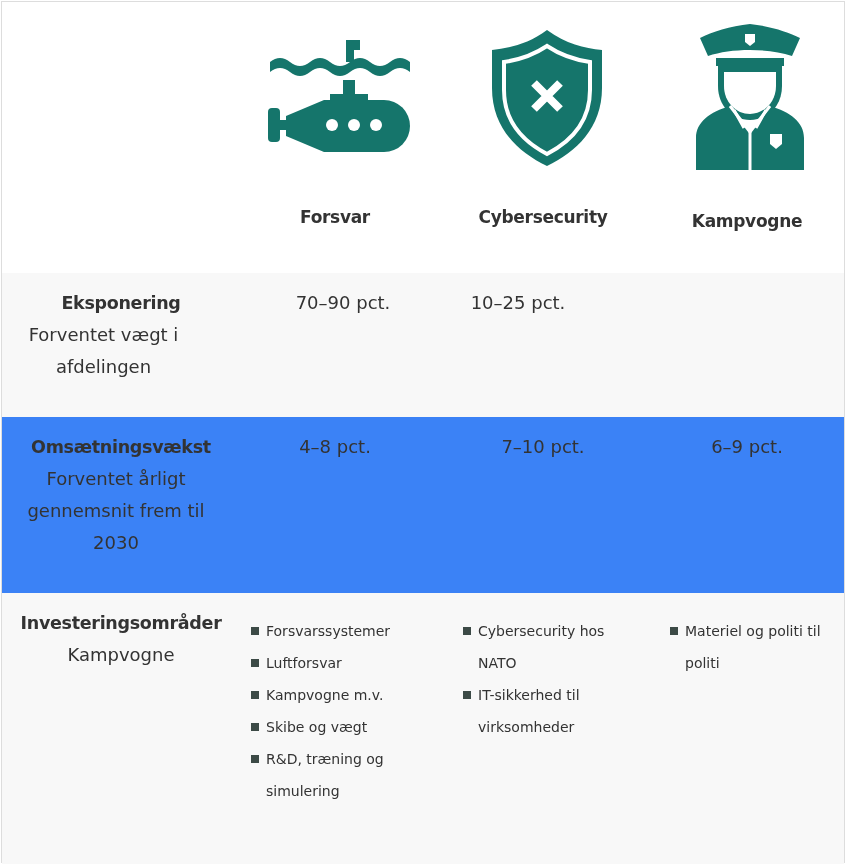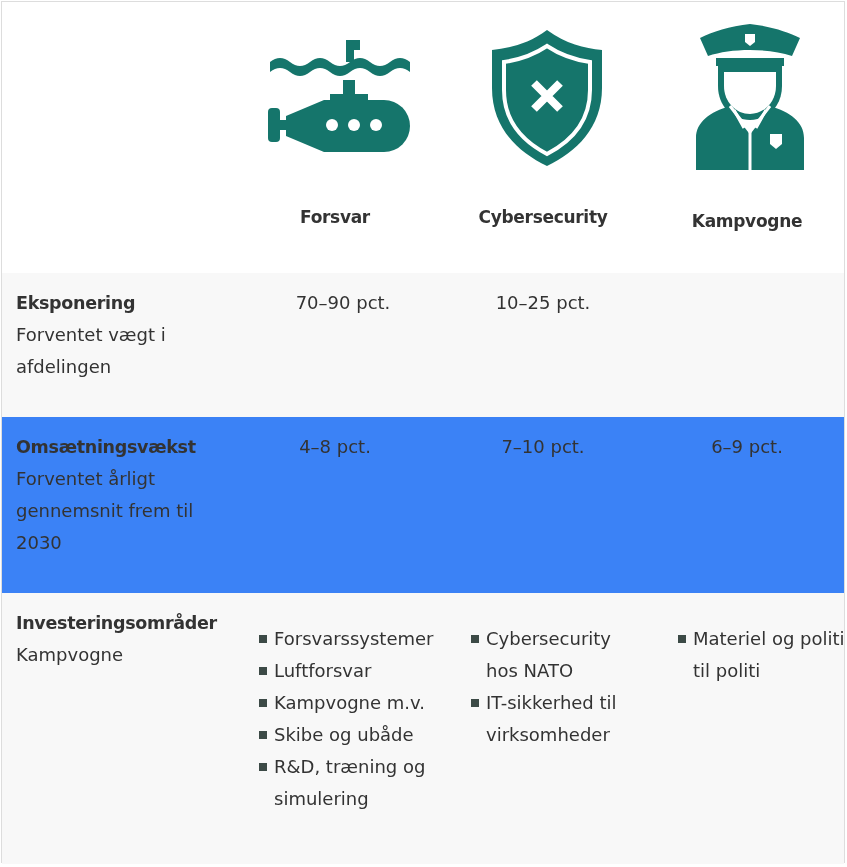--- a/index.html
+++ b/index.html
@@ -7,25 +7,25 @@
   .card { position: absolute; left: 1px; top: 1px; width: 844px; height: 862px; border: 1px solid #dddddd; box-sizing: border-box; background: #ffffff; }
   .row { position: absolute; left: 0; width: 100%; }
   .row.gray { background: #f8f8f8; }
   .header { top: 0; height: 271px; background: #ffffff; }
   .r1 { top: 271px; height: 144px; }
   .r2 { top: 415px; height: 176px; background: #3b82f6; }
   .r3 { top: 591px; height: 271px; }
   .icon { position: absolute; }
   .icon svg { display: block; }
   .col-label { position: absolute; font-family: "DejaVu Sans", sans-serif; font-size: 17px; font-weight: bold; color: #333333; text-align: center; width: 200px; letter-spacing: -0.3px; }
-  .rowhead { position: absolute; left: 14px; top: 14px; width: 210px; font-size: 18px; line-height: 32px; color: #333333; }
+  .rowhead { position: absolute; left: 14px; top: 14px; width: 210px; font-size: 18px; line-height: 32px; color: #333333; text-align: center; }
   .rowhead .t { font-weight: bold; font-size: 17.5px; letter-spacing: -0.3px; display: block; }
   .rowhead .s { display: block; }
   .val { position: absolute; top: 14px; width: 200px; text-align: center; font-size: 18px; line-height: 32px; color: #333333; }
-  ul.bl { position: absolute; top: 14px; margin: 16px; padding: 0; list-style: none; font-size: 18px; line-height: 32px; color: #333333; }
+  ul.bl { position: absolute; top: 14px; margin: 8px; padding: 0; list-style: none; font-size: 14px; line-height: 32px; color: #333333; }
   ul.bl li { position: relative; padding-left: 15px; }
   ul.bl li::before { content: ""; position: absolute; left: 0; top: 12px; width: 8px; height: 8px; background: #3c4a46; }
 </style>
 </head>
 <body>
 
 <div class="card">
 
   <div class="row header">
 
@@ -90,21 +90,21 @@
     <div class="col-label" style="left:441px; top:205px;">Cybersecurity</div>
     <div class="col-label" style="left:645px; top:209px;">Kampvogne</div>
   </div>
 
   <div class="row gray r1">
     <div class="rowhead">
       <span class="t">Eksponering</span>
       <span class="s" style="width:175px;">Forventet vægt i afdelingen</span>
     </div>
     <div class="val" style="left:241px;">70–90 pct.</div>
-    <div class="val" style="left:441px;text-align:center;">10–25 pct.</div>
+    <div class="val" style="left:416px;text-align:center;">10–25 pct.</div>
   </div>
 
   <div class="row r2">
     <div class="rowhead">
       <span class="t">Omsætningsvækst</span>
       <span class="s" style="width:200px;">Forventet årligt gennemsnit frem til 2030</span>
     </div>
     <div class="val" style="left:233px;">4–8 pct.</div>
     <div class="val" style="left:441px;">7–10 pct.</div>
     <div class="val" style="left:645px;">6–9 pct.</div>
@@ -112,21 +112,21 @@
 
   <div class="row gray r3">
     <div class="rowhead">
       <span class="t">Investeringsområder</span>
       <span class="s">Kampvogne</span>
     </div>
     <ul class="bl" style="left:241px; width:200px;">
       <li>Forsvarssystemer</li>
       <li>Luftforsvar</li>
       <li>Kampvogne m.v.</li>
-      <li>Skibe og ubåde</li>
+      <li>Skibe og vægt</li>
       <li style="width:160px;">R&amp;D, træning og simulering</li>
     </ul>
     <ul class="bl" style="left:453px; width:180px;">
       <li style="width:140px;">Cybersecurity hos NATO</li>
       <li style="width:165px;">IT-sikkerhed til virksomheder</li>
     </ul>
     <ul class="bl" style="left:660px; width:180px;">
       <li style="width:165px;">Materiel og politi til politi</li>
     </ul>
   </div>

